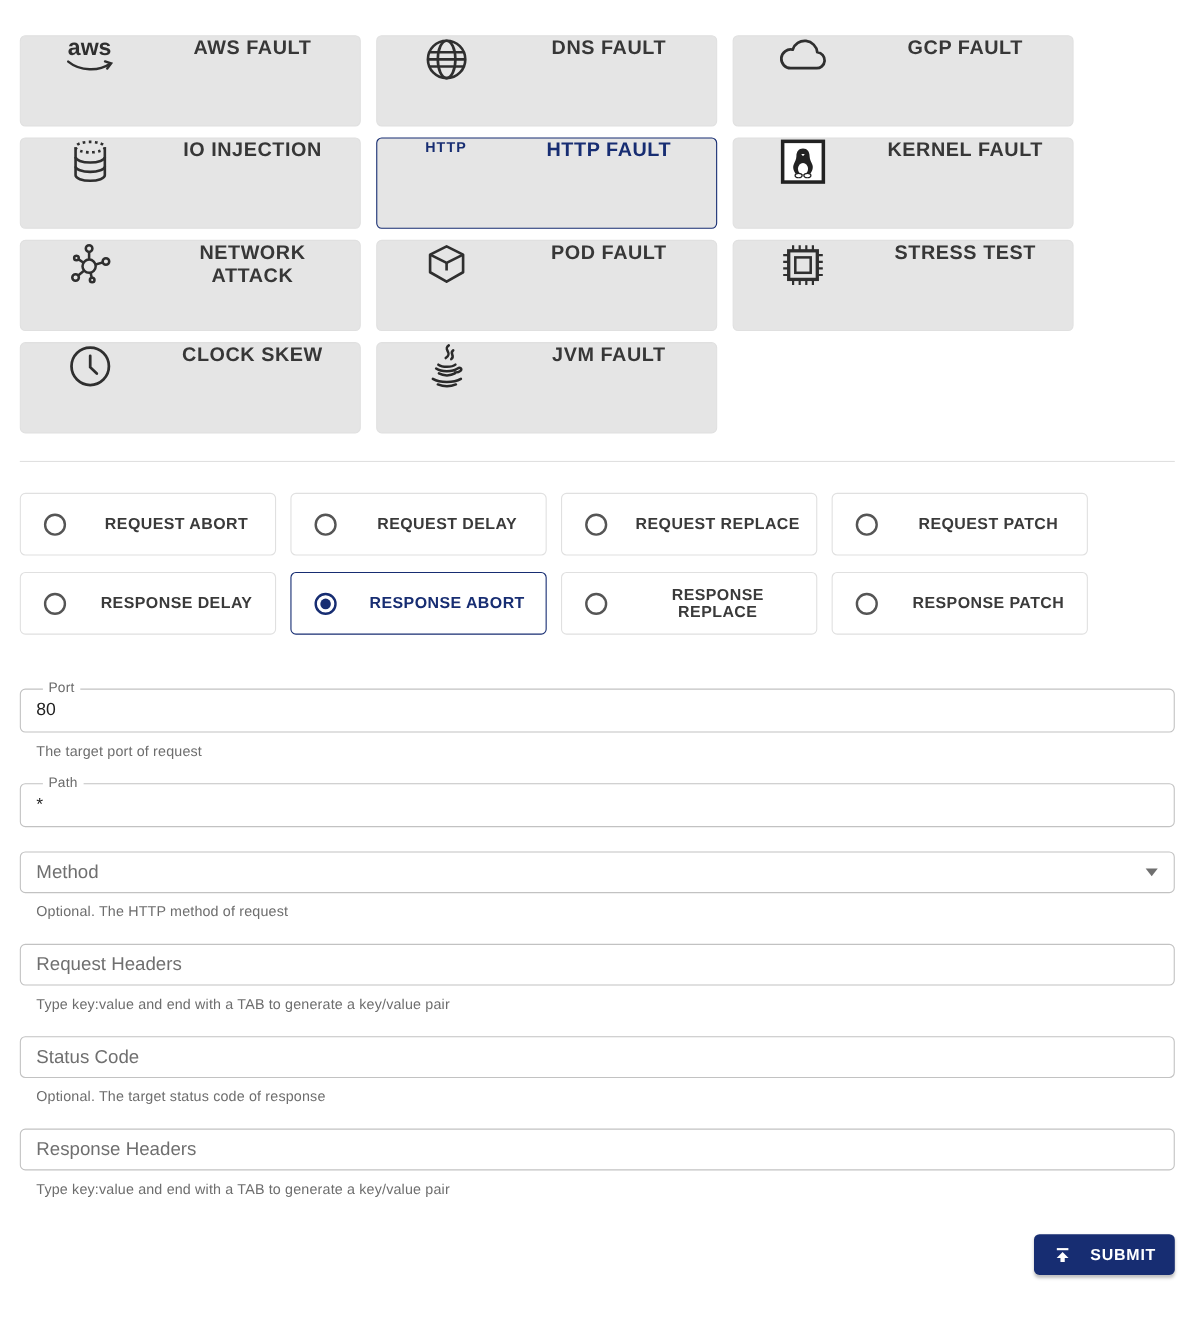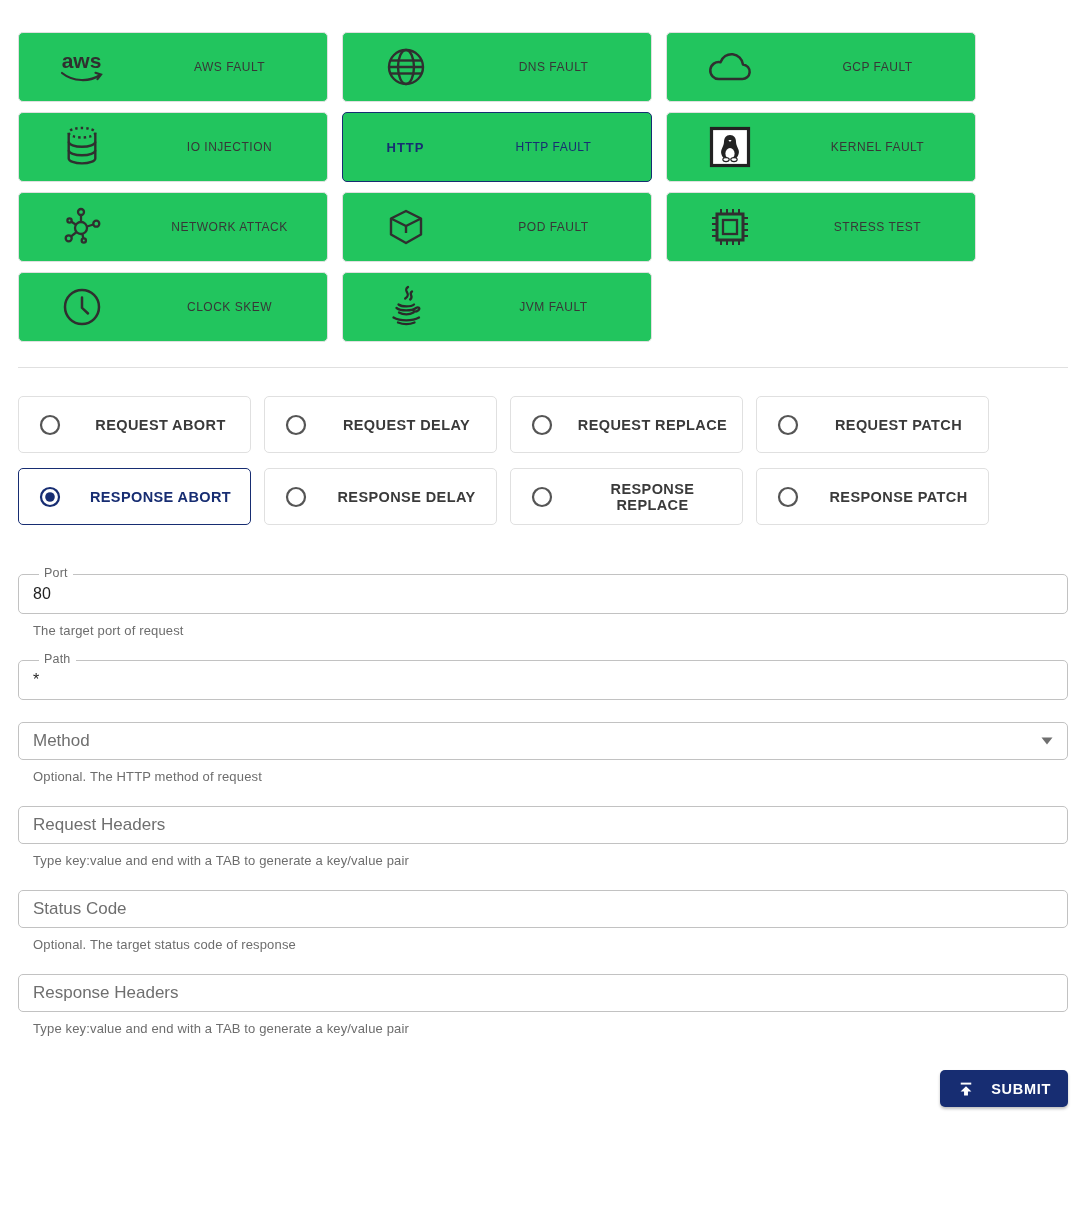--- a/index.html
+++ b/index.html
@@ -10,34 +10,34 @@
     color: #333;
     padding: 32px 17px 22px 18px;
   }
   
   .fault-grid {
     display: grid;
     grid-template-columns: repeat(3, 310px);
     gap: 10px 14px;
   }
   .card {
-    height: 70px;
+    height: 83px;
     border: 1px solid #e0e0e0;
     border-radius: 5px;
-    background: #22c55e;
+    background: #e5e5e5;
     display: flex;
-    align-items: center;
+    align-items: flex-start;
     cursor: pointer;
   }
   .card .icon-wrap {
     width: 125px; display: flex; justify-content: center; align-items: center;
   }
   .card .card-label {
     flex: 1; text-align: center;
-    font-size: 12px; font-weight: 400; letter-spacing: .5px;
+    font-size: 18px; font-weight: 700; letter-spacing: .5px;
     color: #373737; padding-right: 12px;
   }
   .card.selected { border-color: #172d72; }
   .card.selected .card-label { color: #172d72; }
   .aws-logo { display: flex; flex-direction: column; align-items: center; }
   .aws-logo span { font-size: 21px; font-weight: 700; color: #2f2f2f; letter-spacing: 0; line-height: 1; }
   .http-text { font-size: 13px; font-weight: 700; letter-spacing: 1px; color: #172d72; }
   
   .divider { border: 0; border-top: 1px solid #e0e0e0; margin: 25px 0 28px 0; }
   
@@ -297,37 +297,37 @@
 
   <div class="opt">
     <span class="radio-wrap">
       <svg width="22" height="22" viewBox="0 0 22 22" fill="none">
           <circle cx="11" cy="11" r="9" stroke="#555" stroke-width="2.2"></circle>
         </svg>
     </span>
     <span class="opt-label">REQUEST PATCH</span>
   </div>
 
+  <div class="opt">
+    <span class="radio-wrap">
+      <svg width="22" height="22" viewBox="0 0 22 22" fill="none">
+          <circle cx="11" cy="11" r="9" stroke="#555" stroke-width="2.2"></circle>
+        </svg>
+    </span>
+    <span class="opt-label">RESPONSE DELAY</span>
+  </div>
+
   <div class="opt selected">
     <span class="radio-wrap">
       <svg width="22" height="22" viewBox="0 0 22 22" fill="none">
         <circle cx="11" cy="11" r="9" stroke="#172d72" stroke-width="2.2"></circle>
         <circle cx="11" cy="11" r="4.8" fill="#172d72"></circle>
       </svg>
     </span>
     <span class="opt-label">RESPONSE ABORT</span>
-  </div>
-
-  <div class="opt">
-    <span class="radio-wrap">
-      <svg width="22" height="22" viewBox="0 0 22 22" fill="none">
-          <circle cx="11" cy="11" r="9" stroke="#555" stroke-width="2.2"></circle>
-        </svg>
-    </span>
-    <span class="opt-label">RESPONSE DELAY</span>
   </div>
 
   <div class="opt">
     <span class="radio-wrap">
       <svg width="22" height="22" viewBox="0 0 22 22" fill="none">
           <circle cx="11" cy="11" r="9" stroke="#555" stroke-width="2.2"></circle>
         </svg>
     </span>
     <span class="opt-label">RESPONSE REPLACE</span>
   </div>

